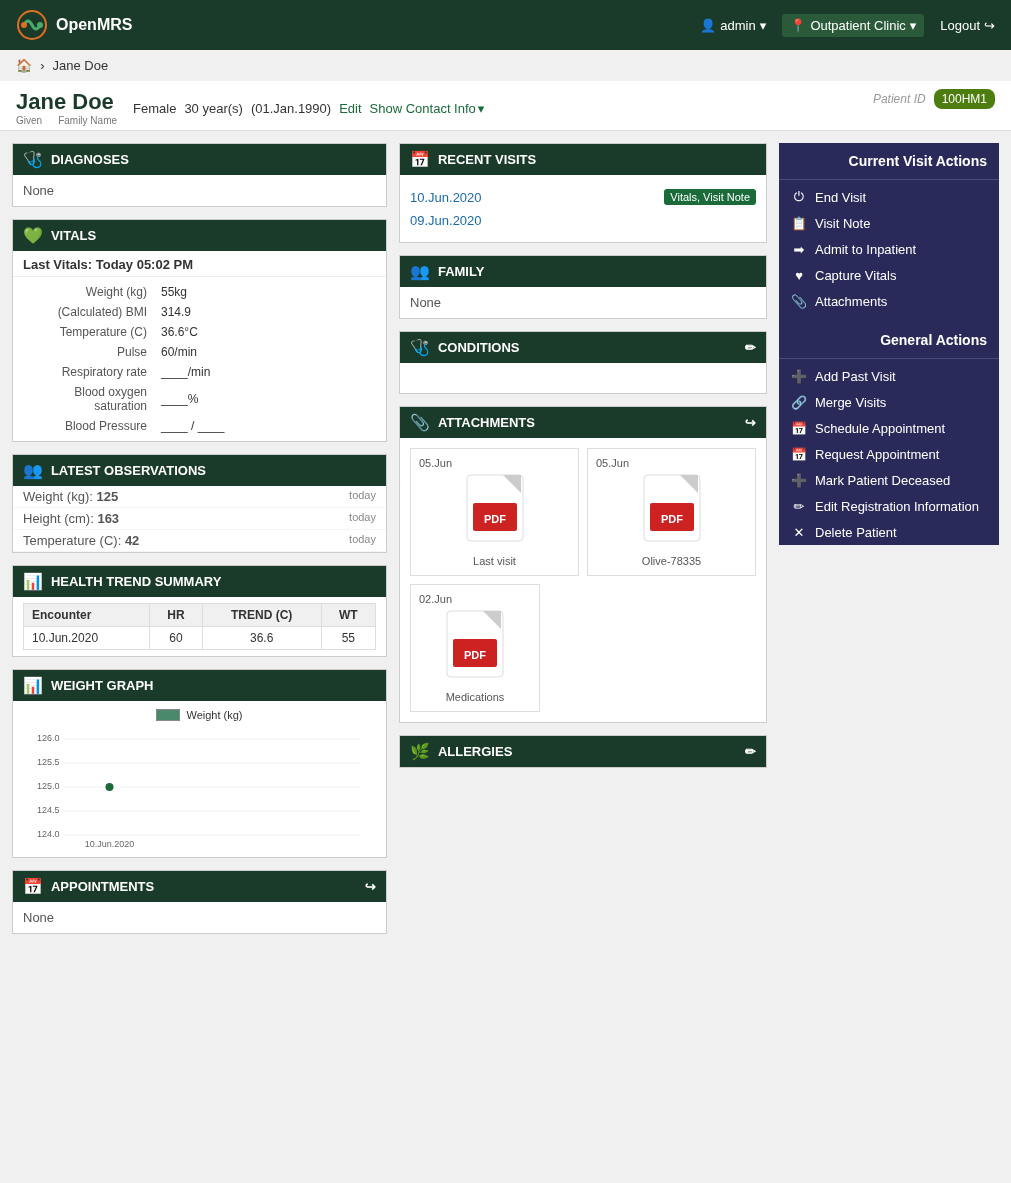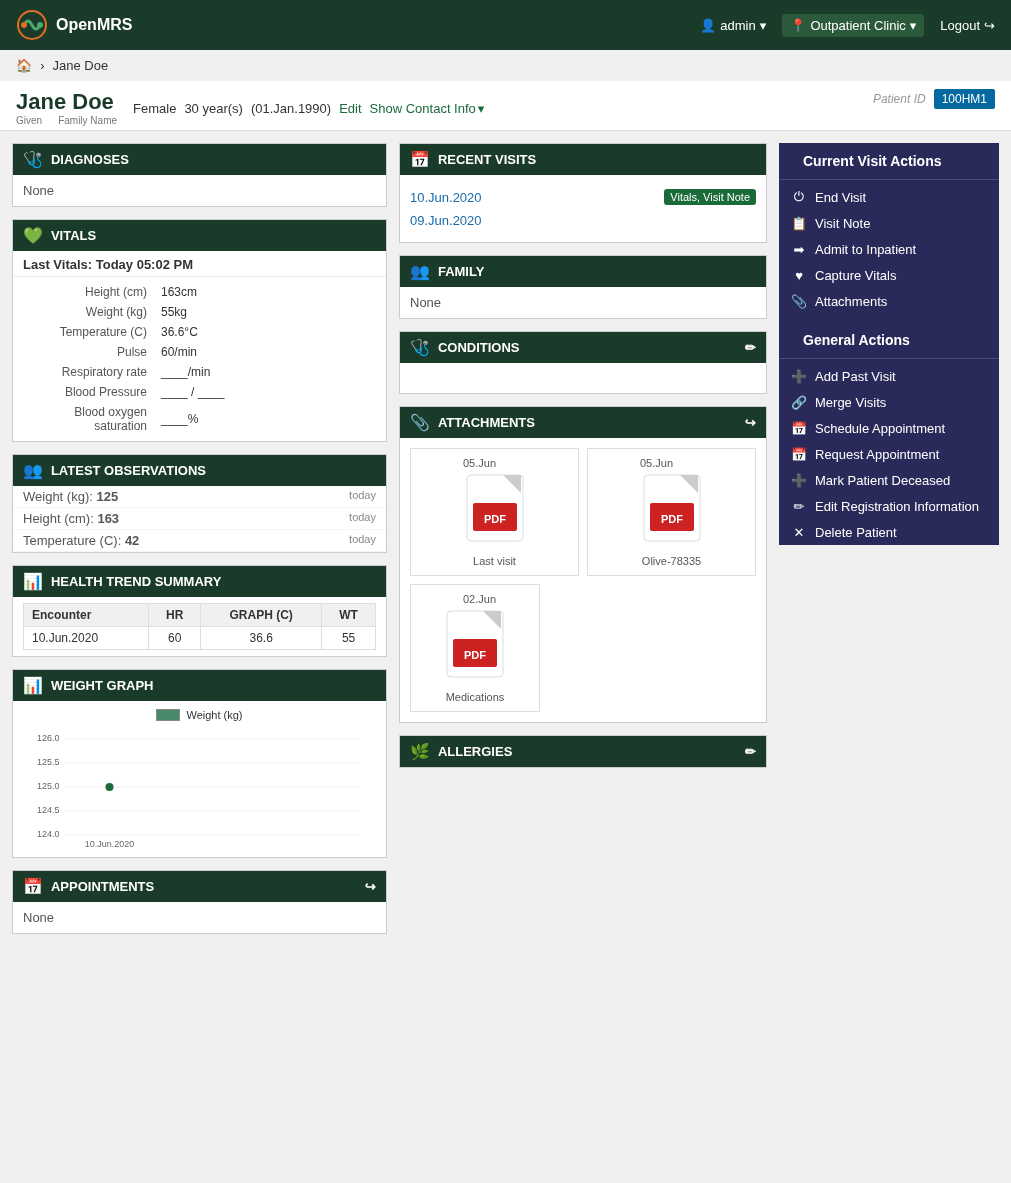--- a/index.html
+++ b/index.html
@@ -23,21 +23,21 @@
     
     .breadcrumb { padding: 8px 16px; display: flex; align-items: center; gap: 8px; font-size: 13px; }
 
     
     .patient-header { background: white; padding: 8px 16px 4px; border-bottom: 1px solid #ddd; }
     .patient-name-row { display: flex; align-items: flex-start; gap: 16px; }
     .patient-name { font-size: 22px; color: #1a3a2a; font-weight: bold; }
     .patient-name-labels { display: flex; gap: 16px; font-size: 10px; color: #777; }
     .patient-info { display: flex; align-items: center; gap: 8px; margin-top: 12px; font-size: 13px; }
     .patient-id-area { margin-left: auto; display: flex; align-items: center; gap: 8px; font-size: 12px; color: #999; font-style: italic; }
-    .patient-id-badge { background: #0369a1; color: white; padding: 3px 8px; border-radius: 2px; font-size: 12px; font-style: normal; }
+    .patient-id-badge { background: #4d7c0f; color: white; padding: 3px 8px; border-radius: 8px; font-size: 12px; font-style: normal; }
     .edit-link { color: #1a6a3a; text-decoration: none; }
     .show-contact { color: #1a6a3a; text-decoration: none; display: flex; align-items: center; gap: 2px; }
     .visit-badge { background: #1a6a3a; color: white; padding: 3px 8px; border-radius: 3px; font-size: 12px; margin-top: 6px; display: inline-block; }
     .outpatient-badge { background: #888; color: white; padding: 3px 8px; border-radius: 3px; font-size: 12px; margin-left: 4px; }
     .sticky-note { background: #ffff88; width: 20px; height: 20px; display: inline-block; margin-left: 4px; vertical-align: middle; }
 
     
     .main-content { display: flex; gap: 0; padding: 12px; gap: 12px; }
     .left-col { flex: 0 0 375px; display: flex; flex-direction: column; gap: 12px; }
     .center-col { flex: 1; display: flex; flex-direction: column; gap: 12px; }
@@ -75,28 +75,28 @@
     .chart-container { position: relative; height: 120px; }
     .chart-svg { width: 100%; height: 100%; }
 
     
     .visit-link { color: #1a6aaa; text-decoration: none; display: flex; align-items: center; justify-content: space-between; padding: 4px 0; }
     .visit-tag { background: #1a6a3a; color: white; padding: 2px 6px; border-radius: 3px; font-size: 11px; }
 
     
     .attachments-grid { display: grid; grid-template-columns: 1fr 1fr; gap: 8px; }
     .attachment-item { border: 1px solid #ddd; padding: 8px; display: flex; flex-direction: column; align-items: center; }
-    .attachment-date { font-size: 11px; color: #555; align-self: flex-start; margin-bottom: 4px; margin-left: 44px; }
+    .attachment-date { font-size: 11px; color: #555; align-self: flex-start; margin-bottom: 4px; }
     .pdf-icon { width: 60px; height: 70px; position: relative; display: flex; align-items: center; justify-content: center; }
     .pdf-icon svg { width: 60px; height: 70px; }
     .attachment-label { font-size: 11px; color: #555; margin-top: 12px; text-align: center; }
 
     
     .right-panel { background: #2a2a5a; color: white; padding: 0; }
-    .right-panel .section-title { font-size: 14px; font-weight: bold; padding: 10px 24px 6px; color: white; }
+    .right-panel .section-title { font-size: 14px; font-weight: bold; padding: 10px 12px 6px; color: white; text-align: right; }
     .right-panel .divider { border: none; border-top: 1px solid #4a4a7a; margin: 4px 0; }
     .right-panel .action-item { display: flex; align-items: center; gap: 8px; padding: 5px 12px; cursor: pointer; font-size: 13px; color: white; }
     .action-icon { width: 16px; height: 16px; display: flex; align-items: center; justify-content: center; font-size: 13px; flex-shrink: 0; }
 
     
     .appointments-none { color: #555; padding: 8px 10px; }
     .header-icon { font-size: 16px; }
 
     .visit-badges-row { display: flex; align-items: center; margin-top: 4px; }
   </style>
@@ -181,46 +181,46 @@
       <div class="card-header">
         <div class="header-left">
           <span class="header-icon">💚</span>
           <span>VITALS</span>
         </div>
       </div>
       <div class="vitals-last">Last Vitals: Today 05:02 PM</div>
       <table class="vitals-table">
         <tbody id="vitals-tbody">
             <tr>
-              <td>Height (cm)</td>
-              <td>163cm</td>
-            </tr>
-            <tr>
               <td>Weight (kg)</td>
               <td>55kg</td>
             </tr>
             <tr>
+              <td>(Calculated) BMI</td>
+              <td>314.9</td>
+            </tr>
+            <tr>
               <td>Temperature (C)</td>
               <td>36.6°C</td>
             </tr>
             <tr>
               <td>Pulse</td>
               <td>60/min</td>
             </tr>
             <tr>
               <td>Respiratory rate</td>
               <td>____/min</td>
             </tr>
             <tr>
+              <td>Blood oxygen saturation</td>
+              <td>____%</td>
+            </tr>
+            <tr>
               <td>Blood Pressure</td>
               <td>____ / ____</td>
-            </tr>
-            <tr>
-              <td>Blood oxygen saturation</td>
-              <td>____%</td>
             </tr>
           </tbody>
       </table>
     </div>
 
     <div class="card">
       <div class="card-header">
         <div class="header-left">
           <span class="header-icon">👥</span>
           <span>LATEST OBSERVATIONS</span>
@@ -248,21 +248,21 @@
           <span class="header-icon">📊</span>
           <span>HEALTH TREND SUMMARY</span>
         </div>
       </div>
       <div class="card-body" style="padding:6px 10px;">
         <table class="trend-table">
           <thead id="trend-thead">
               <tr>
                 <th>Encounter</th>
                 <th>HR</th>
-                <th>GRAPH (C)</th>
+                <th>TREND (C)</th>
                 <th>WT</th>
               </tr>
             </thead>
           <tbody id="trend-tbody">
               <tr>
                 <td>10.Jun.2020</td>
                 <td>60</td>
                 <td>36.6</td>
                 <td>55</td>
               </tr>

